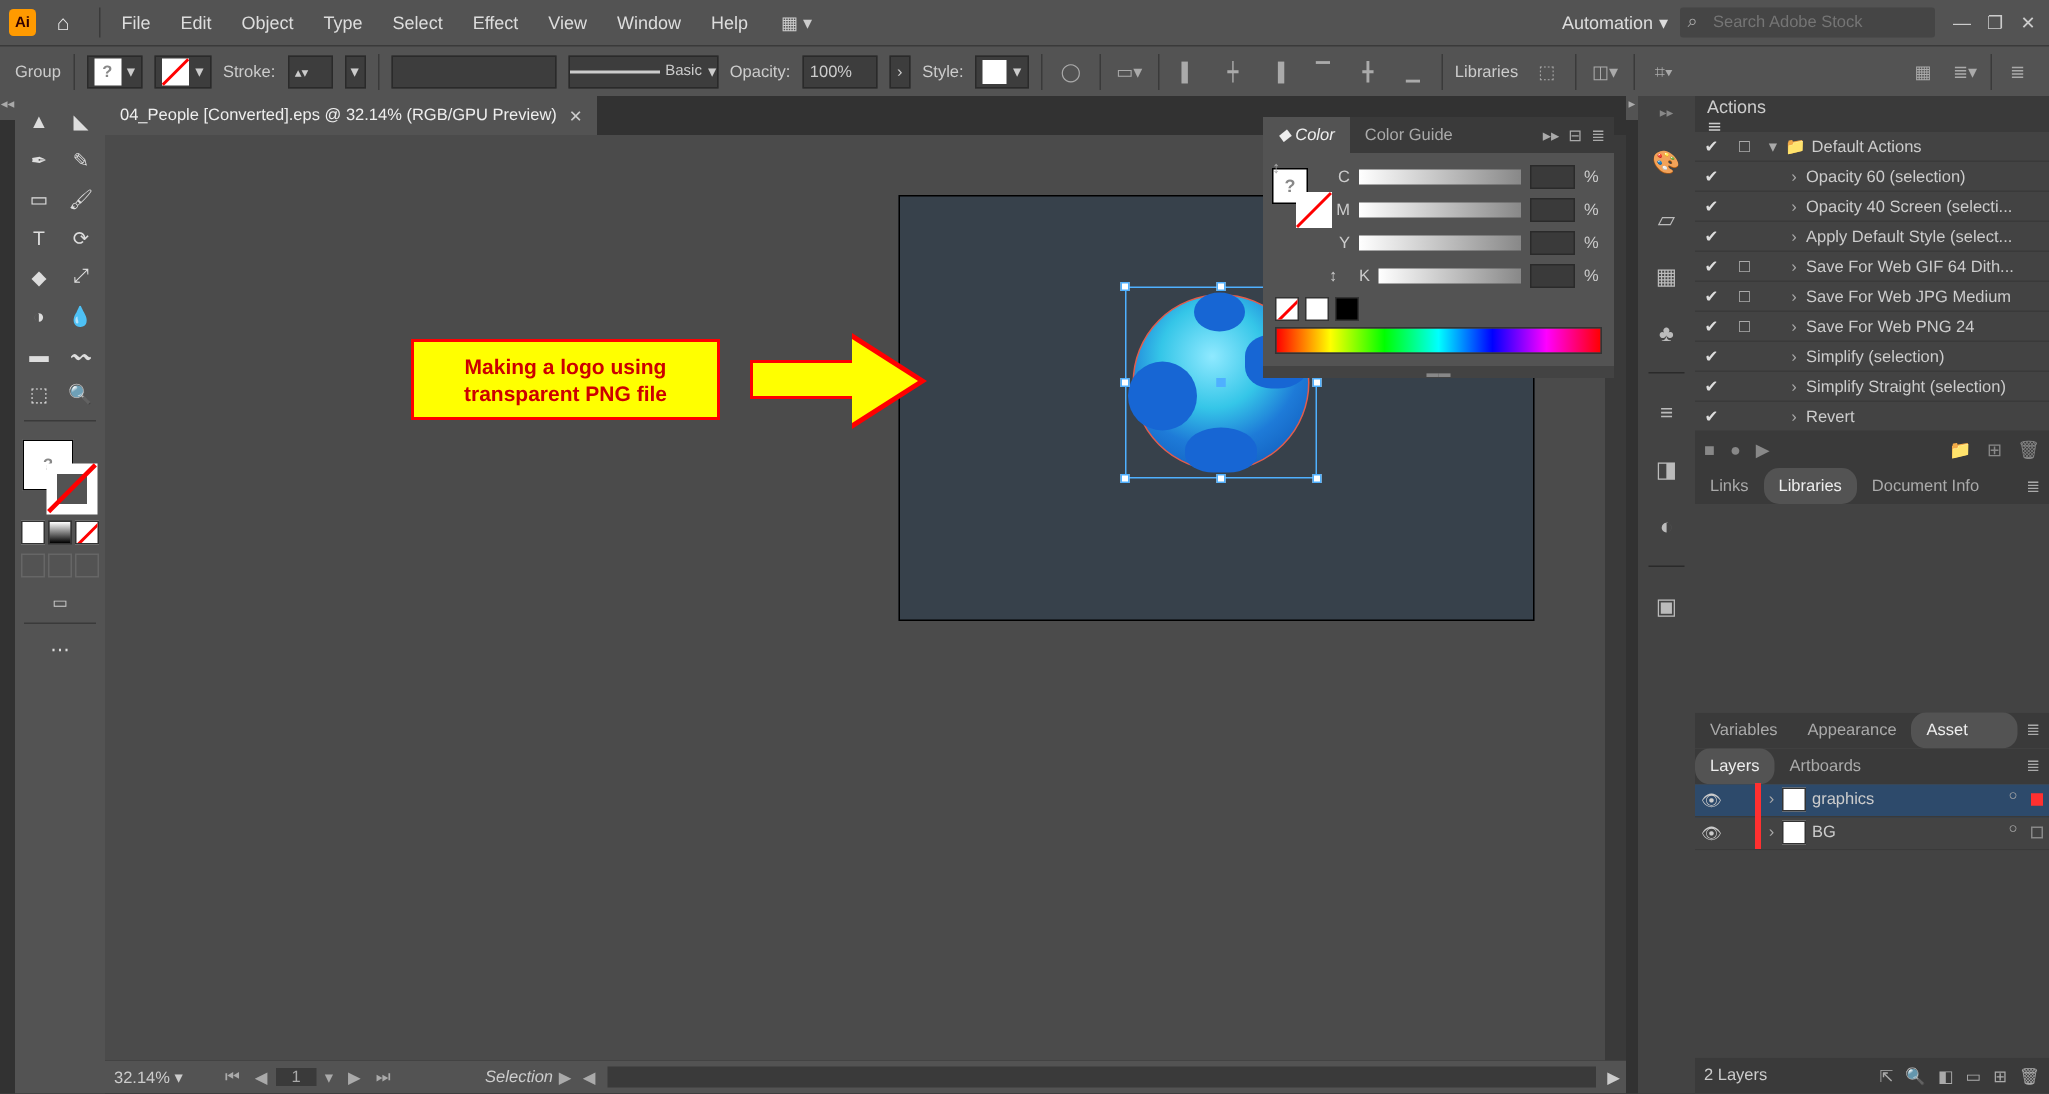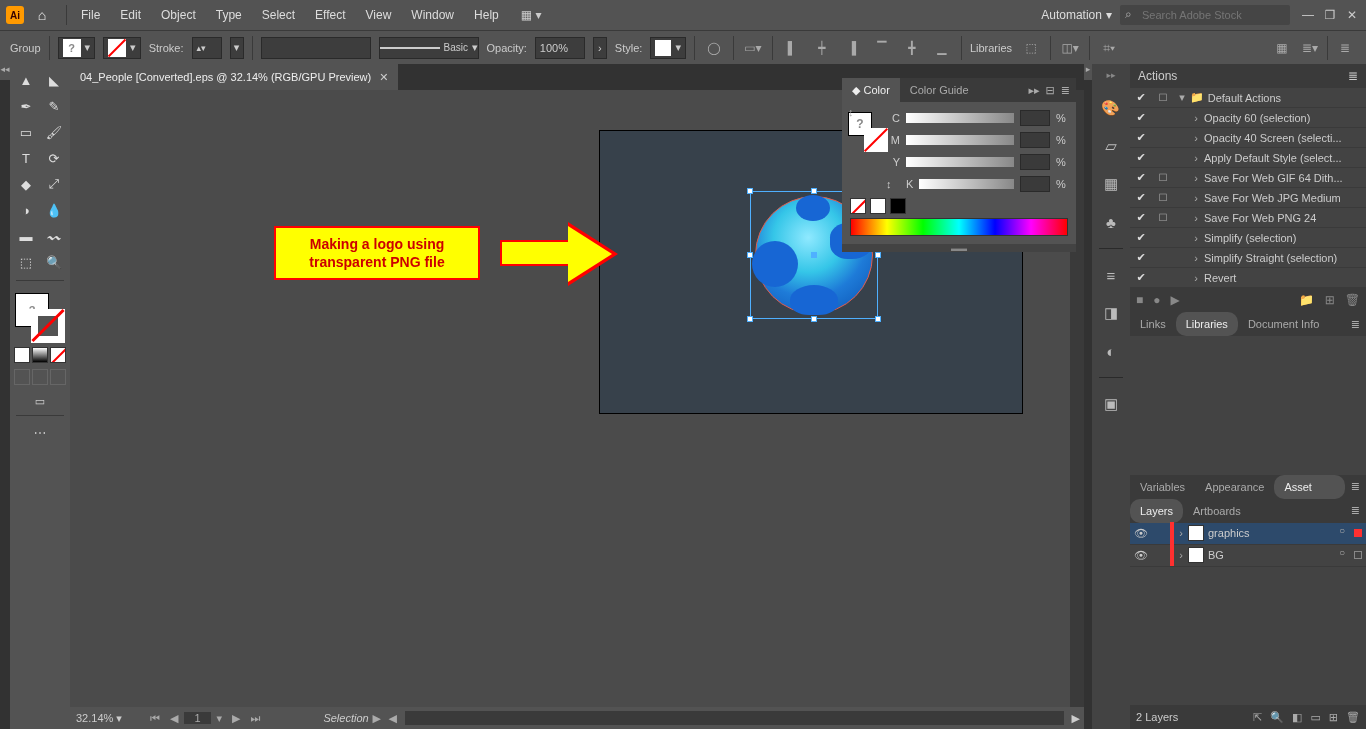--- a/index.html
+++ b/index.html
@@ -96,21 +96,21 @@
 .statusbar .nav{display:flex;gap:2px;align-items:center;margin-left:6px;}
 .statusbar .nav span{padding:0 4px;color:#aaa;}
 .statusbar .seltext{margin-left:59px;font-style:italic;}
 .statusbar .sb-scroll{margin-left:auto;display:flex;}
 .statusbar .sb-scroll span{width:16px;text-align:center;color:#aaa;}
 
 
 .colorpanel{position:absolute;left:842px;top:78px;width:234px;background:#535353;font-size:11px;}
 .panel-tabs{height:24px;display:flex;align-items:center;background:#3a3a3a;}
 .panel-tabs .ptab{padding:0 10px;height:24px;line-height:24px;color:#aaa;}
-.panel-tabs .ptab.active{background:#535353;color:#eee;}
+.panel-tabs .ptab.active{background:#535353;color:#eee;font-style:italic;}
 .panel-tabs .pright{margin-left:auto;display:flex;gap:6px;padding-right:6px;color:#aaa;}
 .colorpanel .body{padding:8px;}
 .cmyk-row{display:flex;align-items:center;gap:6px;margin-bottom:6px;}
 .cmyk-row .lab{width:14px;text-align:right;}
 .cmyk-row .slider{flex:1;height:10px;background:linear-gradient(to right,#fff,#888);}
 .cmyk-row .val{width:30px;height:16px;background:#3a3a3a;border:1px solid #2a2a2a;}
 .cmyk-row .pct{width:12px;}
 .colorpanel .fillstroke-sm{width:40px;height:40px;position:absolute;left:6px;top:34px;}
 .colorpanel .fillstroke-sm .f{width:24px;height:24px;background:#fff;border:1px solid #000;position:absolute;display:flex;align-items:center;justify-content:center;color:#888;font-weight:bold;font-size:12px;}
 .colorpanel .fillstroke-sm .s{width:24px;height:24px;background:#fff;position:absolute;bottom:0;right:0;}
@@ -121,21 +121,21 @@
 .colorpanel .spectrum{height:18px;background:linear-gradient(to right,red,yellow,lime,cyan,blue,magenta,red);border:1px solid #333;}
 .colorpanel .botgrip{height:8px;background:#434343;text-align:center;color:#888;font-size:8px;}
 
 
 .iconstrip{width:38px;background:#434343;display:flex;flex-direction:column;align-items:center;padding-top:6px;gap:14px;}
 .iconstrip .is-grip{height:12px;font-size:9px;color:#888;}
 .iconstrip .is-icon{width:24px;height:24px;display:flex;align-items:center;justify-content:center;color:#bbb;font-size:15px;}
 
 
 .rightcol{width:236px;background:#535353;display:flex;flex-direction:column;}
-.rightcol .panel-hdr{height:24px;background:#3a3a3a;display:flex;align-items:center;padding:0 8px;font-size:12px;justify-content:space-between;}
+.rightcol .panel-hdr{height:24px;background:#3a3a3a;display:flex;align-items:flex-start;padding:0 8px;font-size:12px;justify-content:space-between;flex-direction:column;}
 .actions-body{flex:0 0 auto;background:#434343;}
 .action-row{height:20px;display:flex;align-items:center;font-size:11px;border-bottom:1px solid #3a3a3a;}
 .action-row .chk{width:22px;text-align:center;color:#ddd;}
 .action-row .sq{width:22px;text-align:center;color:#aaa;font-size:10px;}
 .action-row .ind{width:0px;}
 .action-row .exp{width:16px;text-align:center;color:#aaa;}
 .action-row .label{flex:1;overflow:hidden;white-space:nowrap;text-overflow:ellipsis;padding-right:4px;}
 .action-row.lvl1 .ind{width:14px;}
 .action-row.folder .exp::before{content:"▾";}
 .action-row .folder-icon{margin-right:4px;color:#aaa;}

